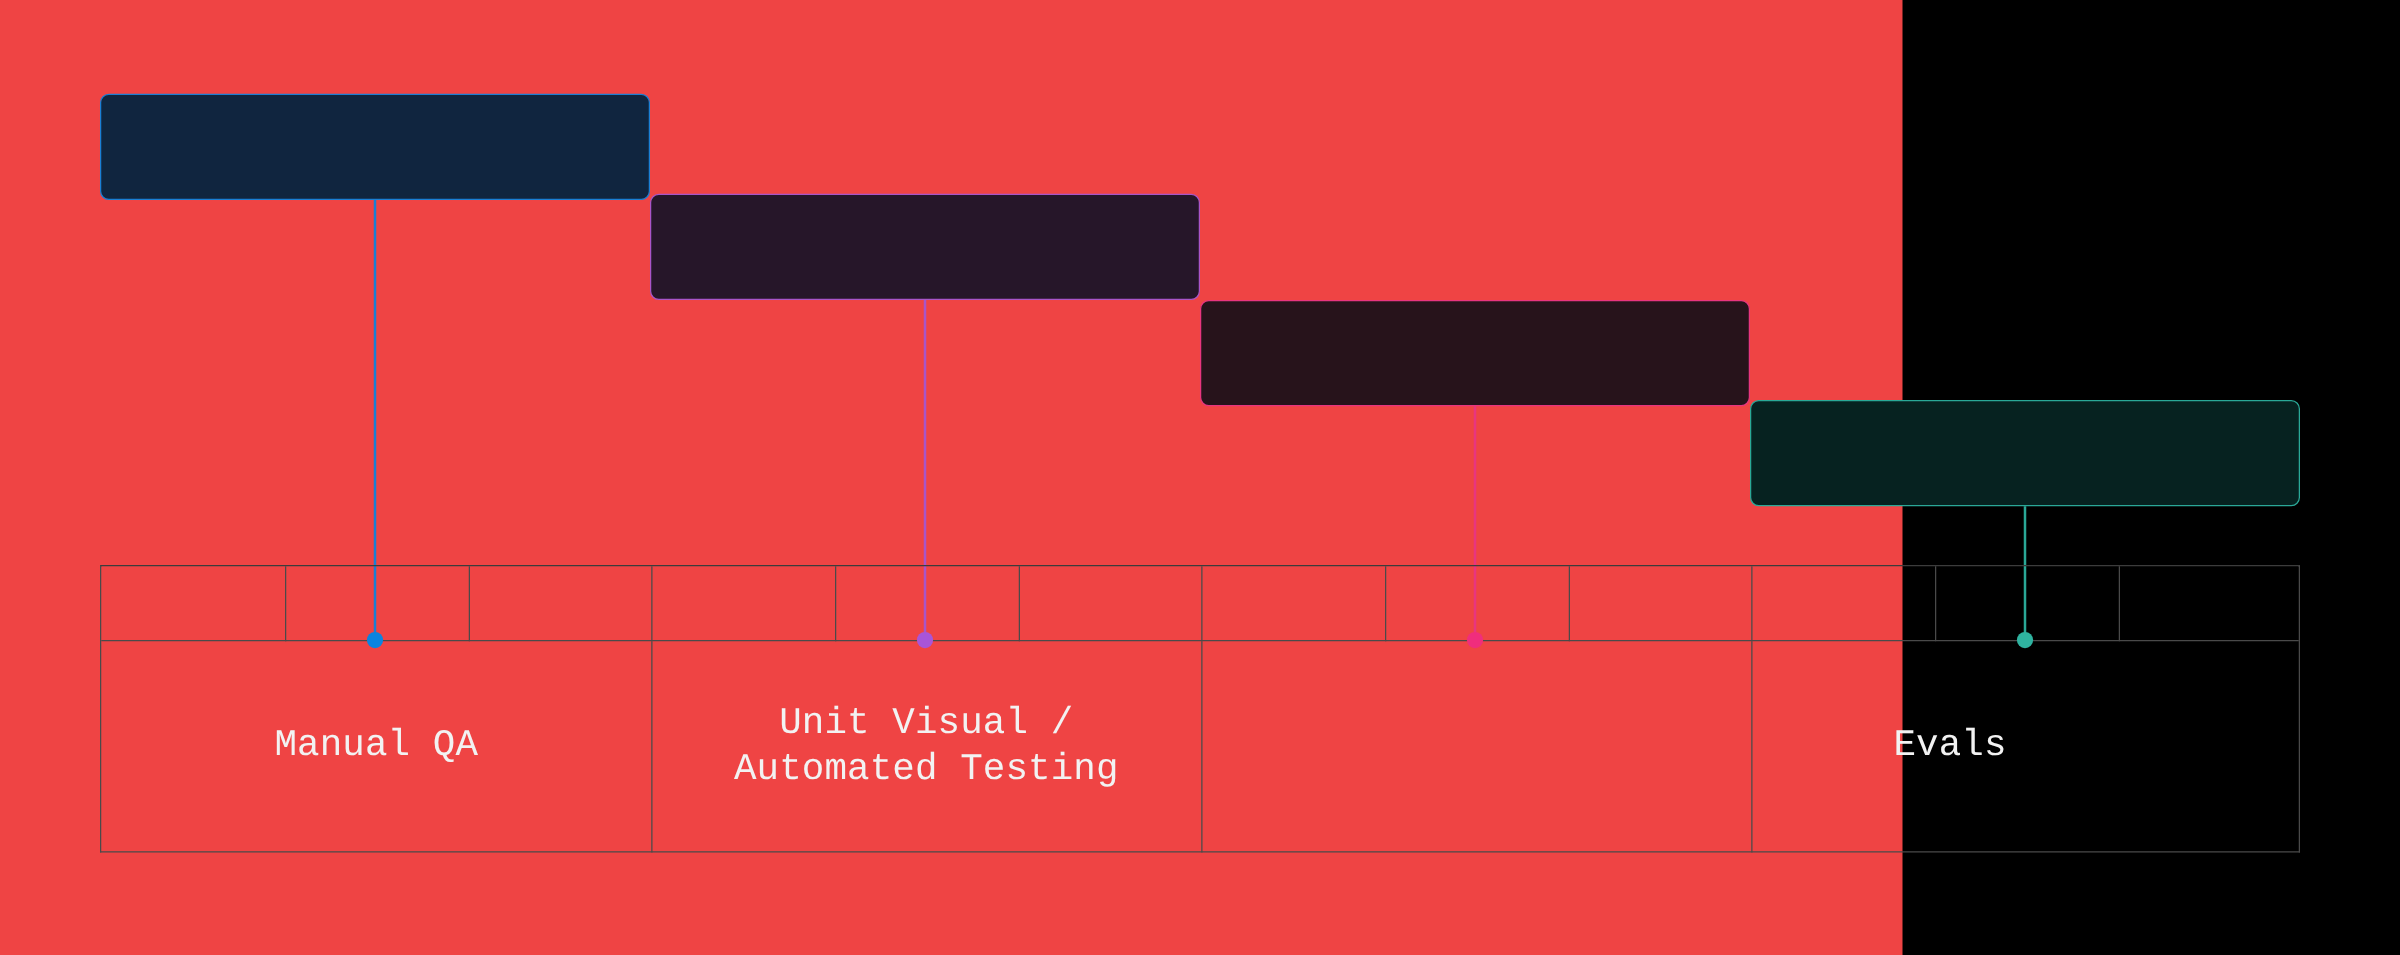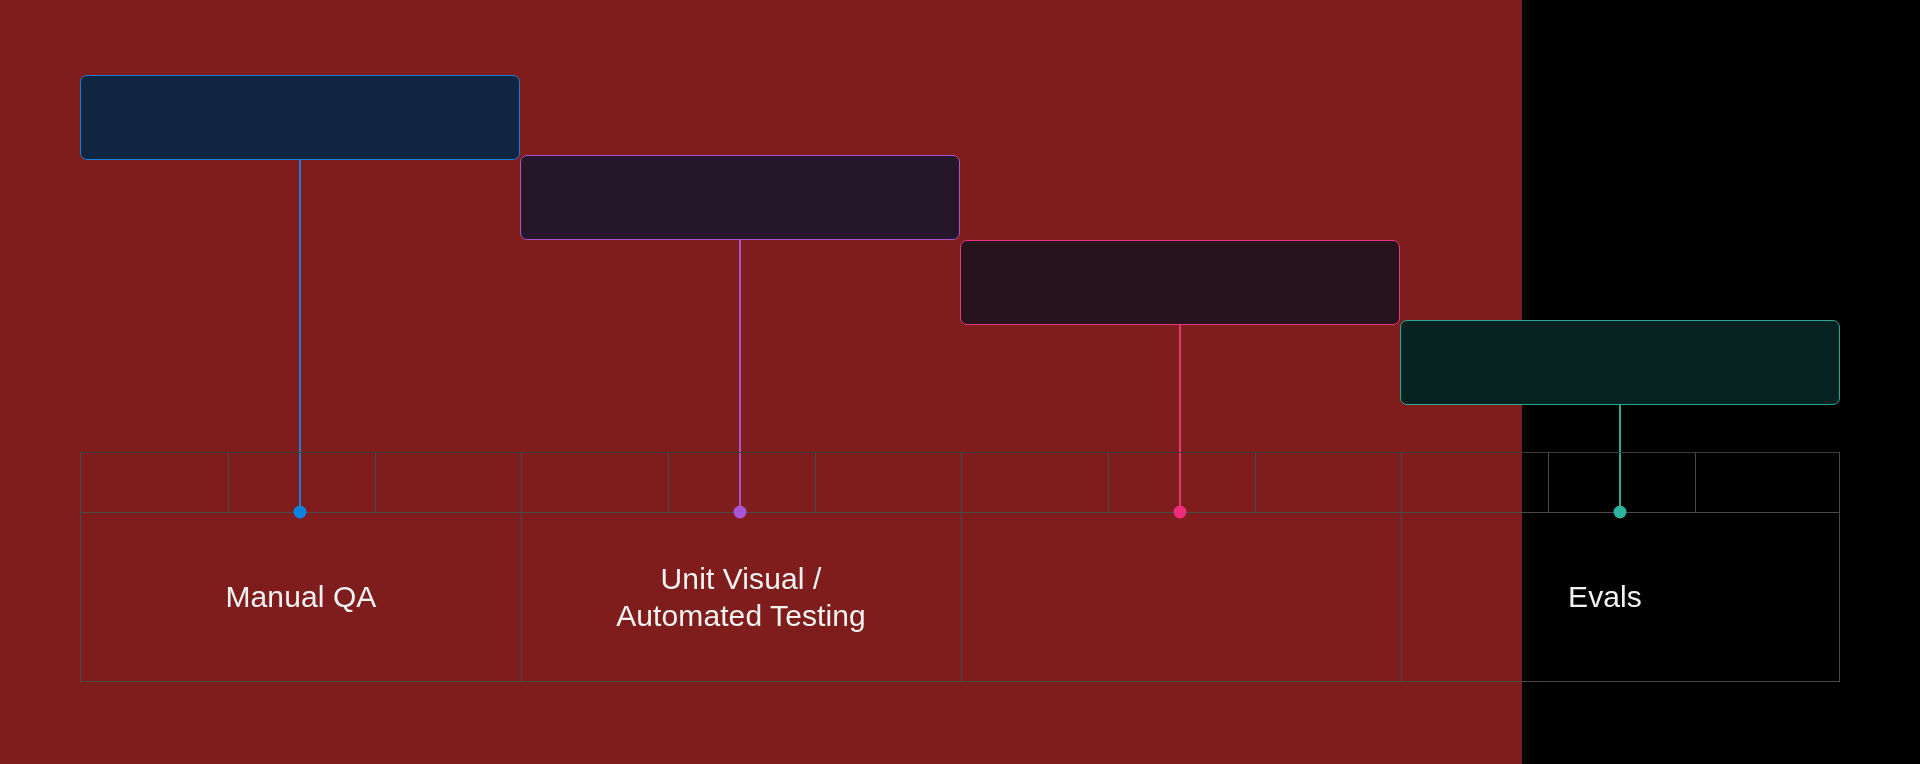--- a/index.html
+++ b/index.html
@@ -14,21 +14,22 @@
 
   body {
     font-family: "Liberation Sans", "DejaVu Sans", sans-serif;
     -webkit-font-smoothing: antialiased;
   }
 
   #stage {
     position: relative;
     width: 1522px;
     height: 764px;
-    background: #7f1d1d;
+    background: #ef4444;
+    font-family: Liberation Mono, monospace;
   }
 
   
   .callout {
     position: absolute;
     border-radius: 7px;
     border-width: 1.6px;
     border-style: solid;
   }
 
@@ -141,21 +142,21 @@
     <div class="label-row" id="label-row">
         <div class="label-cell" style="left: 0px; width: 440px;">
           <span class="label-text">Manual QA</span>
         </div>
         <div class="label-cell" style="left: 440px; width: 440px;">
           <span class="label-text">Unit Visual /
 Automated Testing</span>
         </div>
         <div class="label-divider" style="left: 440px; background: rgb(74, 74, 74);"></div>
         <div class="label-divider" style="left: 880px; background: rgb(74, 74, 74);"></div>
-        <div class="label-cell" style="left: 1304px; width: 440px; align-items: center;">
+        <div class="label-cell" style="left: 1259px; width: 440px; align-items: center;">
           <span class="label-text">Evals</span>
         </div>
         <div class="label-divider" style="left: 1320px; background: rgb(74, 74, 74);"></div>
       </div>
   </div>
 
   <div class="dot" id="dot-0" style="left: 300px; top: 512px; background-color: rgb(10, 132, 224);"></div>
   <div class="dot" id="dot-1" style="left: 740px; top: 512px; background-color: rgb(168, 85, 216);"></div>
   <div class="dot" id="dot-2" style="left: 1180px; top: 512px; background-color: rgb(240, 45, 124);"></div>
   <div class="dot" id="dot-3" style="left: 1620px; top: 512px; background-color: rgb(47, 179, 160);"></div>

